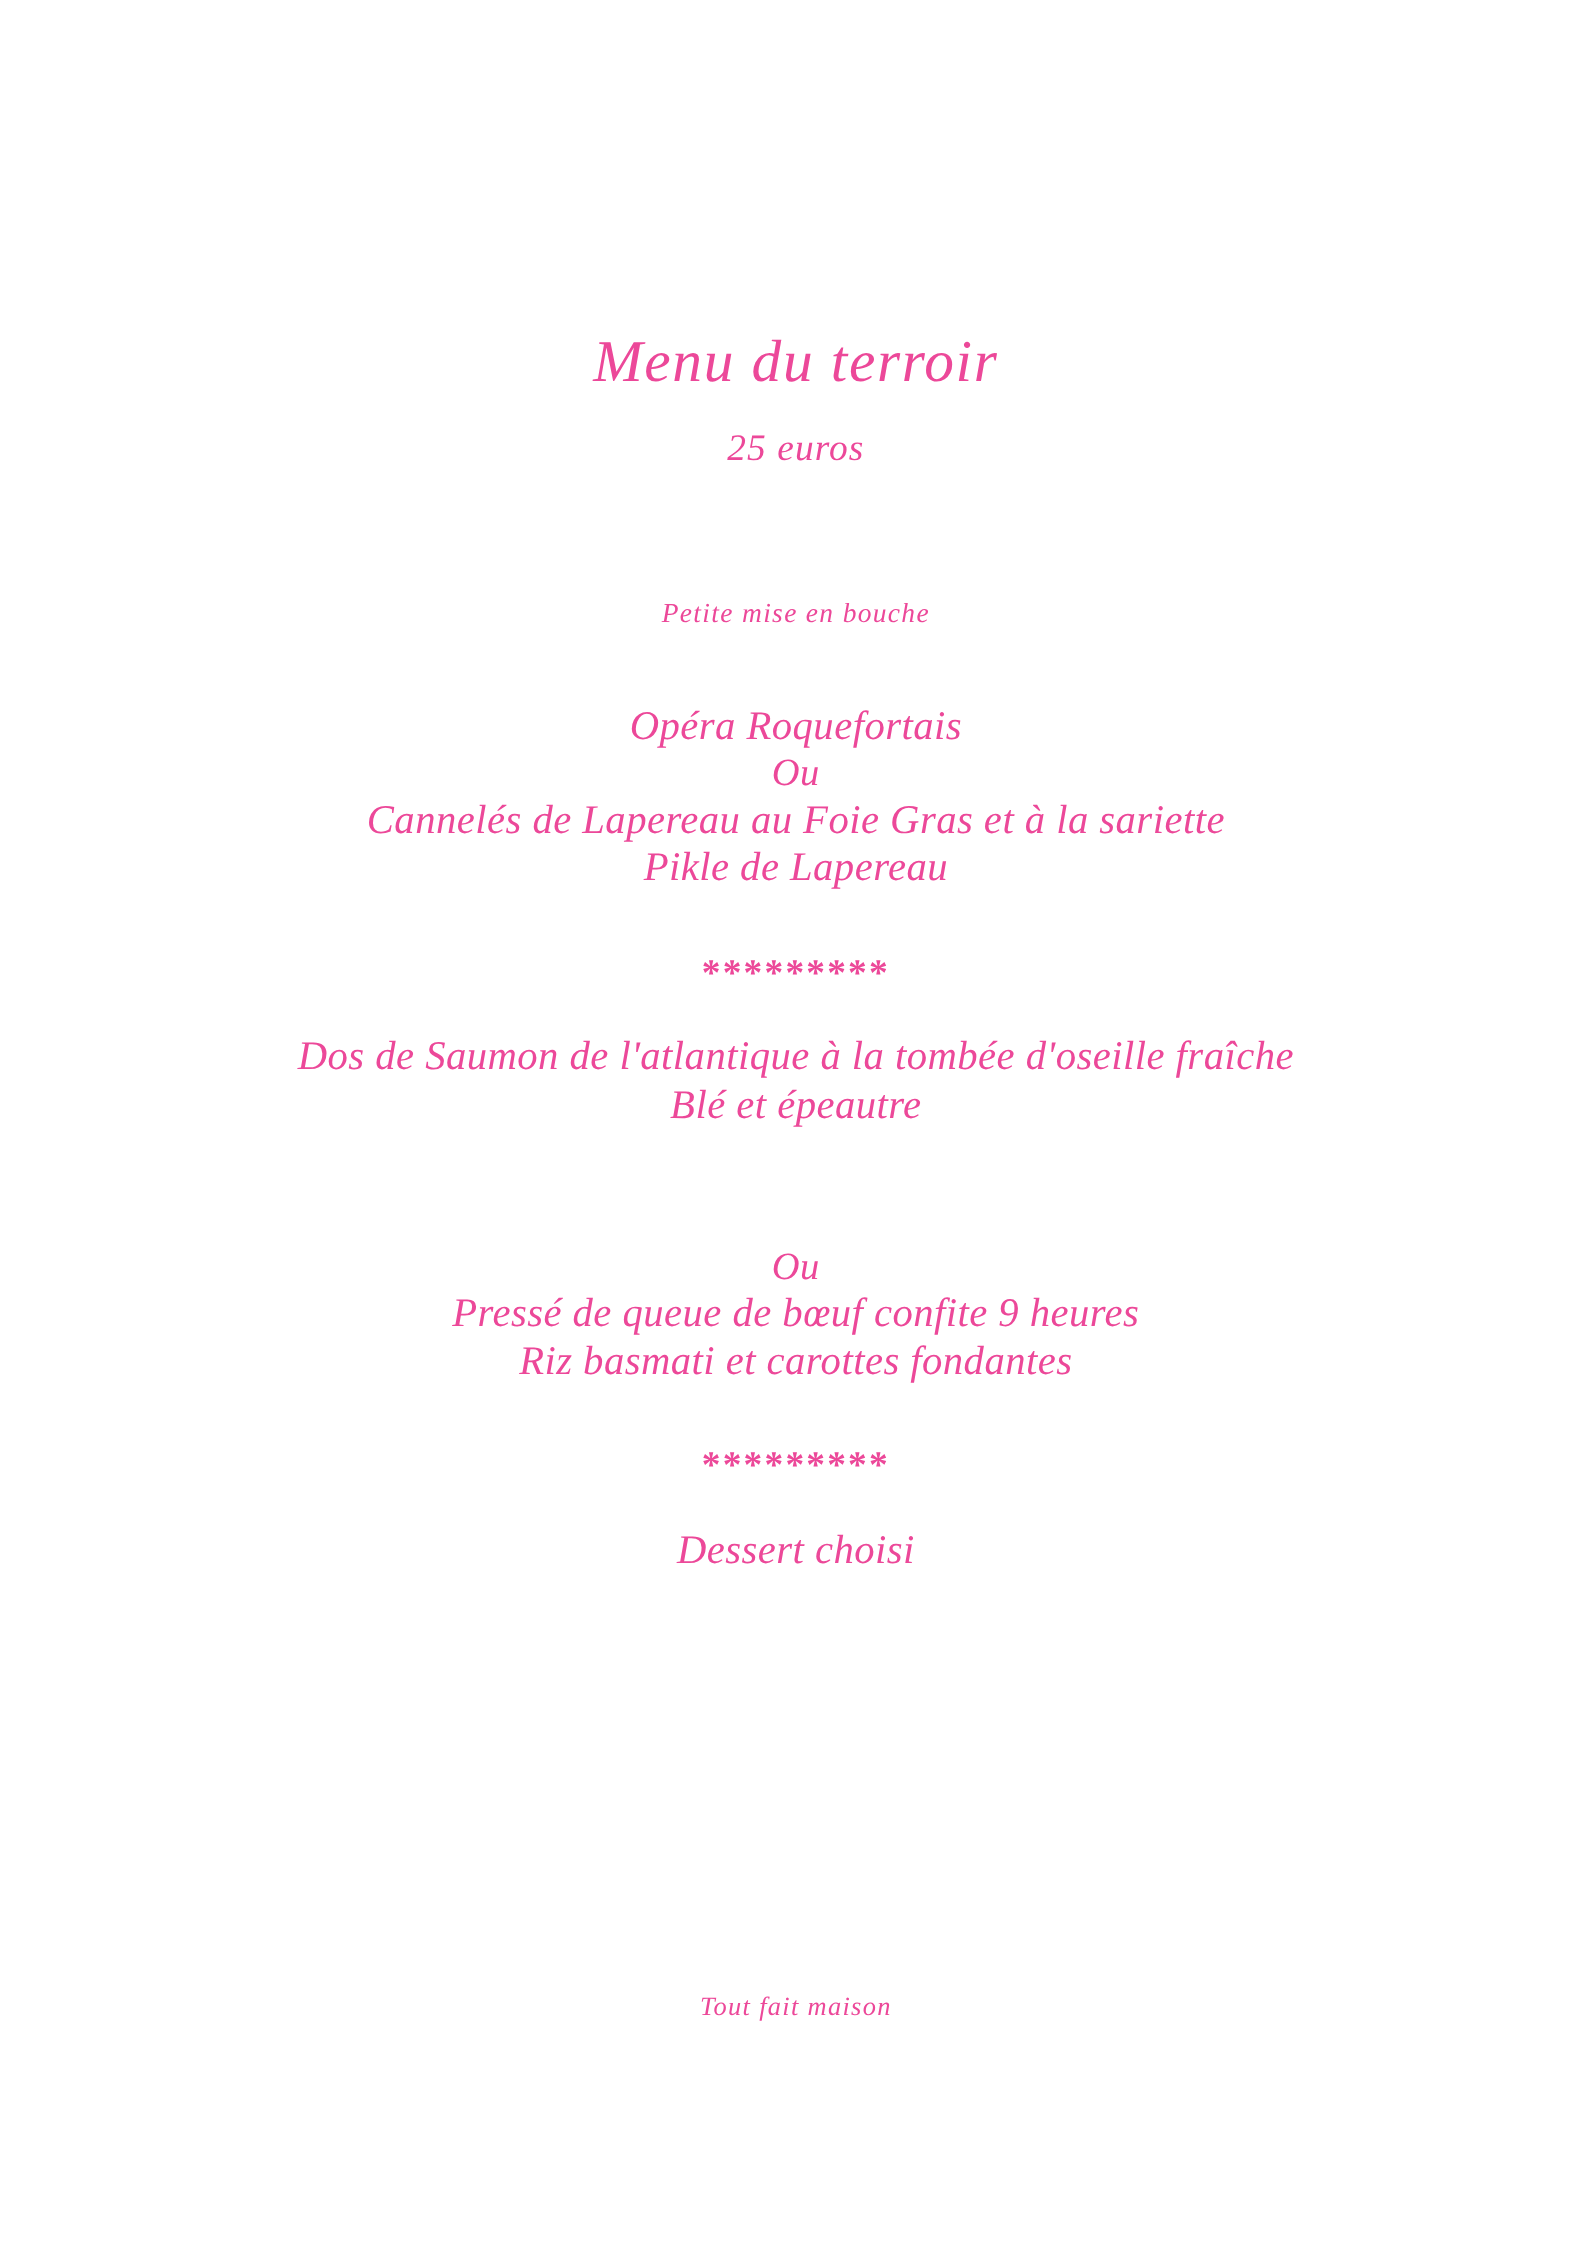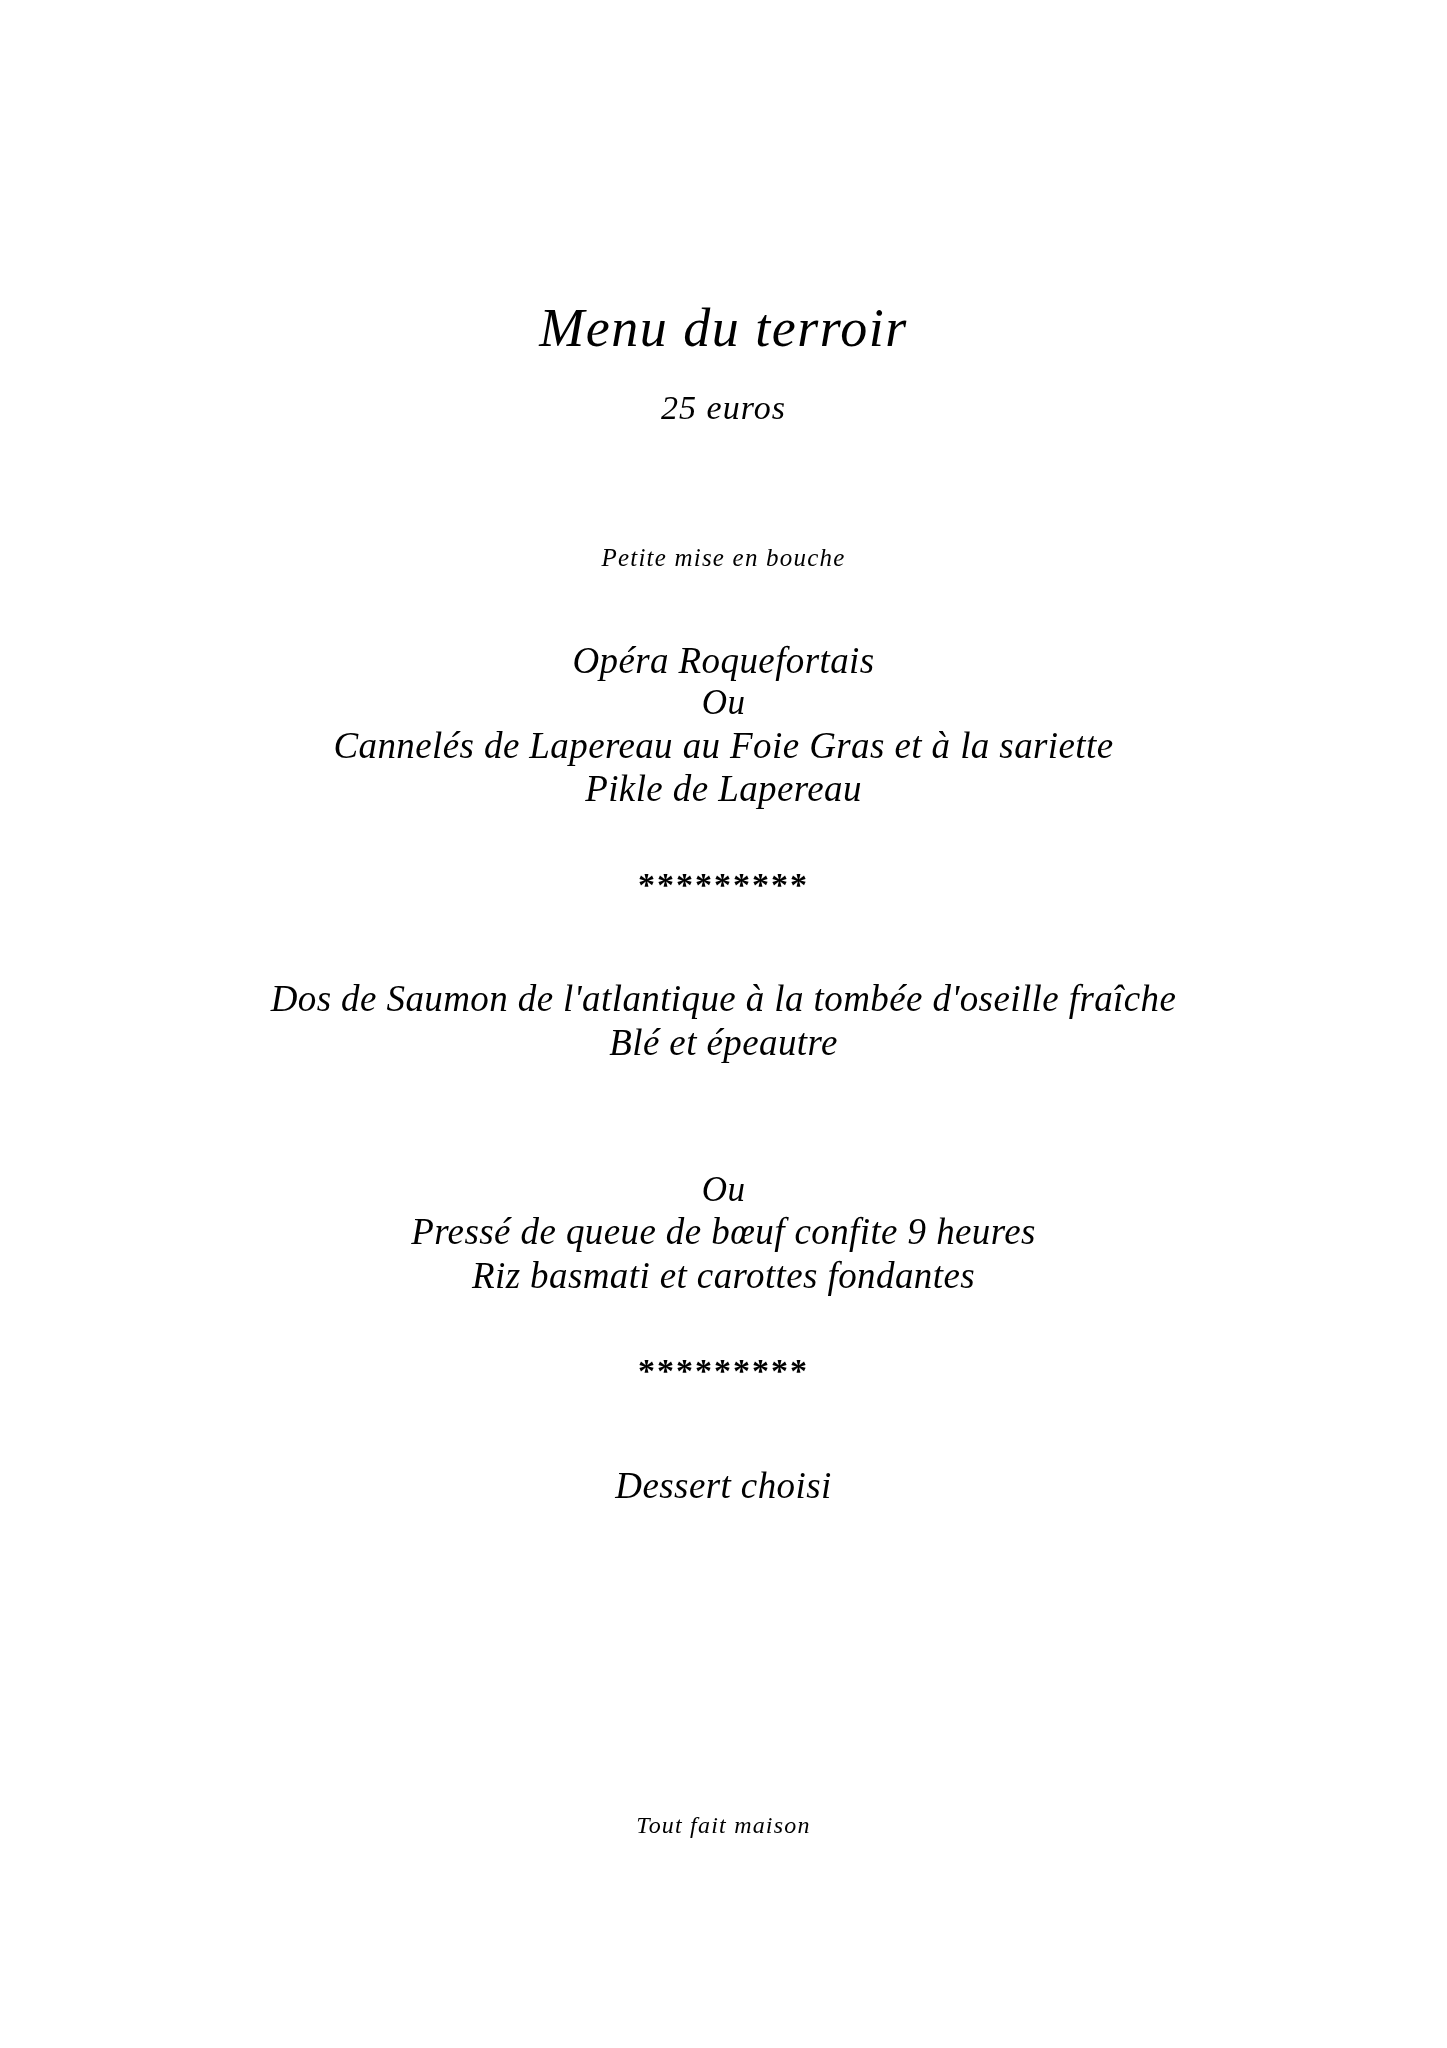--- a/index.html
+++ b/index.html
@@ -7,21 +7,21 @@
     padding: 0;
     background: #ffffff;
   }
 
   .page {
     position: relative;
     width: 1447px;
     height: 2048px;
     margin: 0 auto;
     background: #ffffff;
-    color: #000000;
+    color: #ec4899;
     font-family: "Liberation Serif", "DejaVu Serif", serif;
     font-style: italic;
     overflow: hidden;
     box-sizing: border-box;
   }
 
   .menu-body {
     position: absolute;
     left: 0;
     right: 0;
@@ -72,21 +72,21 @@
   .separator {
     font-size: 34px;
     line-height: 1.1;
     letter-spacing: 2px;
     margin-top: 55px;
     font-style: normal;
     font-weight: 700;
   }
 
   .course.after-sep {
-    margin-top: 74px;
+    margin-top: 36px;
   }
 
   .gap-block {
     height: 38px;
   }
 
   
   .footer-note {
     position: absolute;
     left: 0;

